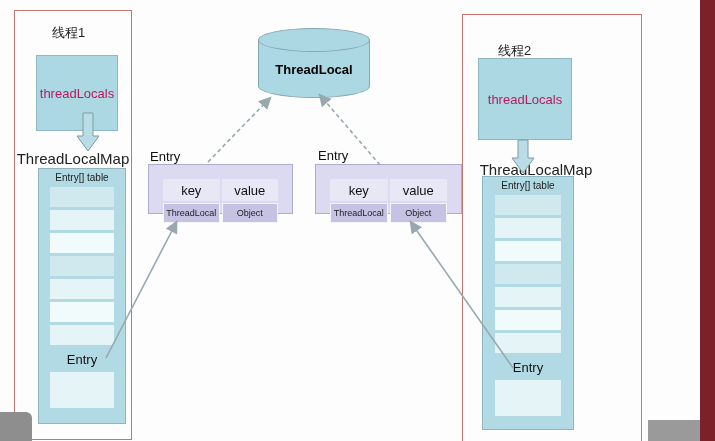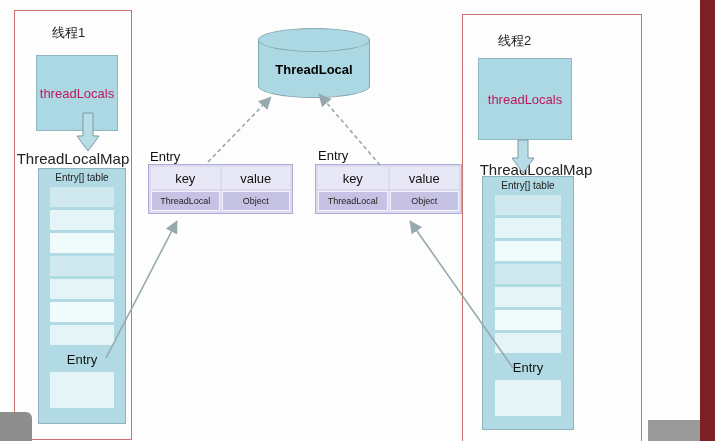--- a/index.html
+++ b/index.html
@@ -10,21 +10,21 @@
     color:#1c1c1c;
   }
   .abs{position:absolute;}
 
   
   .thread-box{border:1px solid #c9736c;background:transparent;}
   .thread1-box{left:14px;top:10px;width:116px;height:428px;}
   .thread2-box{left:462px;top:14px;width:178px;height:426px;}
   .thread-title{font-size:13px;font-weight:400;color:#222;}
   .t1-title{left:52px;top:24px;}
-  .t2-title{left:498px;top:32px;}
+  .t2-title{left:498px;top:42px;}
 
   
   .tl-box{
     background:#abd8e2;border:1px solid #8fb8c2;
     display:flex;align-items:center;justify-content:center;
     font-size:13px;color:#be185d;
   }
   .t1-tl{left:36px;top:55px;width:80px;height:74px;}
   .t2-tl{left:478px;top:58px;width:92px;height:80px;}
 
@@ -67,21 +67,21 @@
   }
 
   
   .entry-title{font-size:13px;color:#111;}
   .e1-title{left:150px;top:149px;}
   .e2-title{left:318px;top:148px;}
   .entry-struct{
     background:#dcdaf0;border:1px solid #aeacd0;
     box-sizing:border-box;
     display:grid;grid-template-columns:1fr 1fr;grid-template-rows:22px 20px;
-    padding:2px;gap:2px;
+    padding:14px;gap:2px;
   }
   .e1-struct{left:148px;top:164px;width:145px;height:50px;}
   .e2-struct{left:315px;top:164px;width:147px;height:50px;}
   .kv-header{
     display:flex;align-items:center;justify-content:center;
     font-size:13px;color:#111;background:#e8e7f6;
   }
   .kv-cell{
     display:flex;align-items:center;justify-content:center;
     font-size:9px;color:#222;background:#c5c2e3;border:1px solid #f4f3fb;

